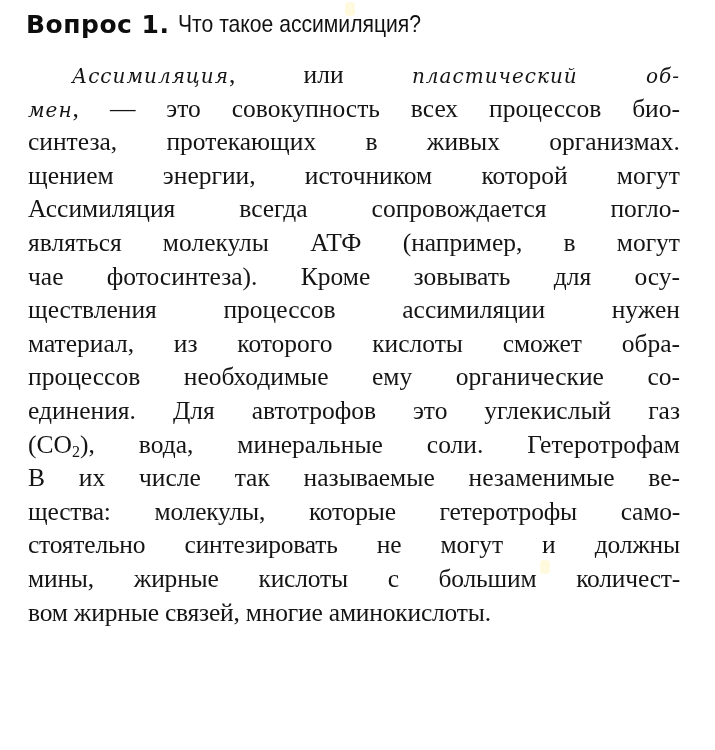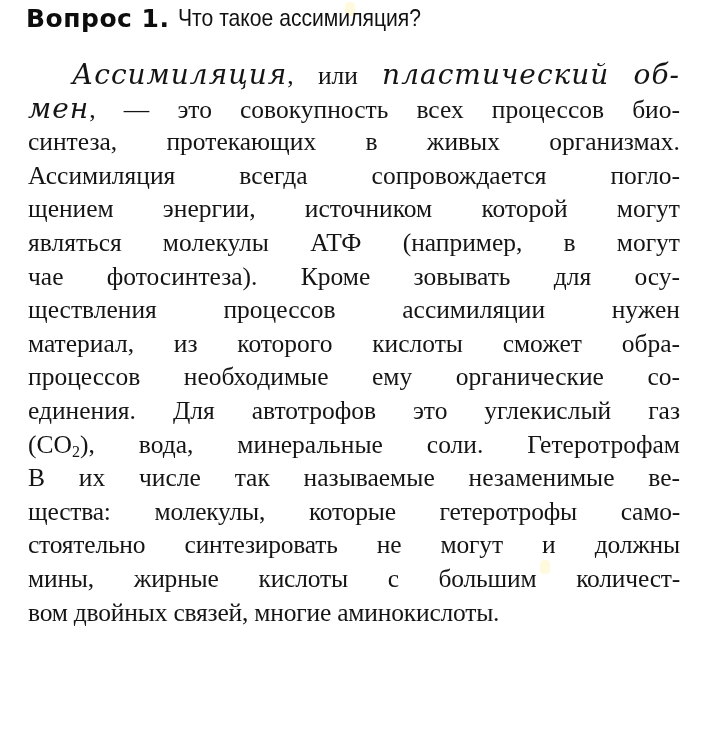--- a/index.html
+++ b/index.html
@@ -20,21 +20,21 @@
       width: 715px;
       height: 750px;
       background: #ffffff;
     }
     .question-header {
       position: absolute;
       left: 26px;
       top: 4px;
       height: 40px;
       display: flex;
-      align-items: flex-start;
+      align-items: center;
       white-space: nowrap;
     }
     .q-label {
       font-family: "DejaVu Sans", sans-serif;
       font-weight: 900;
       font-size: 25px;
       letter-spacing: 0.5px;
       color: #0d0d0d;
     }
     .q-text {
@@ -67,21 +67,21 @@
     .line.first { text-indent: 44px; }
     .line.last { text-align-last: left; }
     .line.gap-before { }
     .line.tight {
       font-family: "Liberation Serif", serif;
       letter-spacing: -0.2px;
     }
     .italic {
       font-style: italic;
       font-family: "DejaVu Serif", serif;
-      font-size: 28px;
+      font-size: 20px;
       letter-spacing: 1px;
     }
     sub { font-size: 16px; line-height: 0; vertical-align: -4px; }
     .speck {
       position: absolute;
       width: 10px; height: 14px;
       background: #fff6c8;
       opacity: 0.6;
       border-radius: 4px;
     }
@@ -95,28 +95,28 @@
 
   <div class="question-header">
     <span class="q-label">Вопрос 1.</span>
     <span class="q-text">Что такое ассимиляция?</span>
   </div>
 
   <div class="body-text" id="answer-body">
       <span class="line first"><span class="italic">Ассимиляция</span><span>, или </span><span class="italic">пластический</span><span> </span><span class="italic">об-</span></span>
       <span class="line"><span class="italic">мен</span><span>, — это совокупность всех процессов био-</span></span>
       <span class="line">синтеза, протекающих в живых организмах.</span>
+      <span class="line">щением энергии, источником которой могут</span>
       <span class="line">Ассимиляция всегда сопровождается погло-</span>
-      <span class="line">щением энергии, источником которой могут</span>
       <span class="line">являться молекулы АТФ (например, в могут</span>
       <span class="line">чае фотосинтеза). Кроме зовывать для осу-</span>
       <span class="line">ществления процессов ассимиляции нужен</span>
       <span class="line">материал, из которого кислоты сможет обра-</span>
       <span class="line">процессов необходимые ему органические со-</span>
       <span class="line">единения. Для автотрофов это углекислый газ</span>
       <span class="line"><span>(CO</span><sub>2</sub><span>), вода, минеральные соли. Гетеротрофам</span></span>
       <span class="line">В их числе так называемые незаменимые ве-</span>
       <span class="line gap-before tight">щества: молекулы, которые гетеротрофы само-</span>
       <span class="line tight">стоятельно синтезировать не могут и должны</span>
       <span class="line tight">мины, жирные кислоты с большим количест-</span>
-      <span class="line last tight">вом двойных связей, многие аминокислоты.</span>
+      <span class="line last tight">вом жирные связей, многие аминокислоты.</span>
     </div>
 </div>
 
 </body></html>

